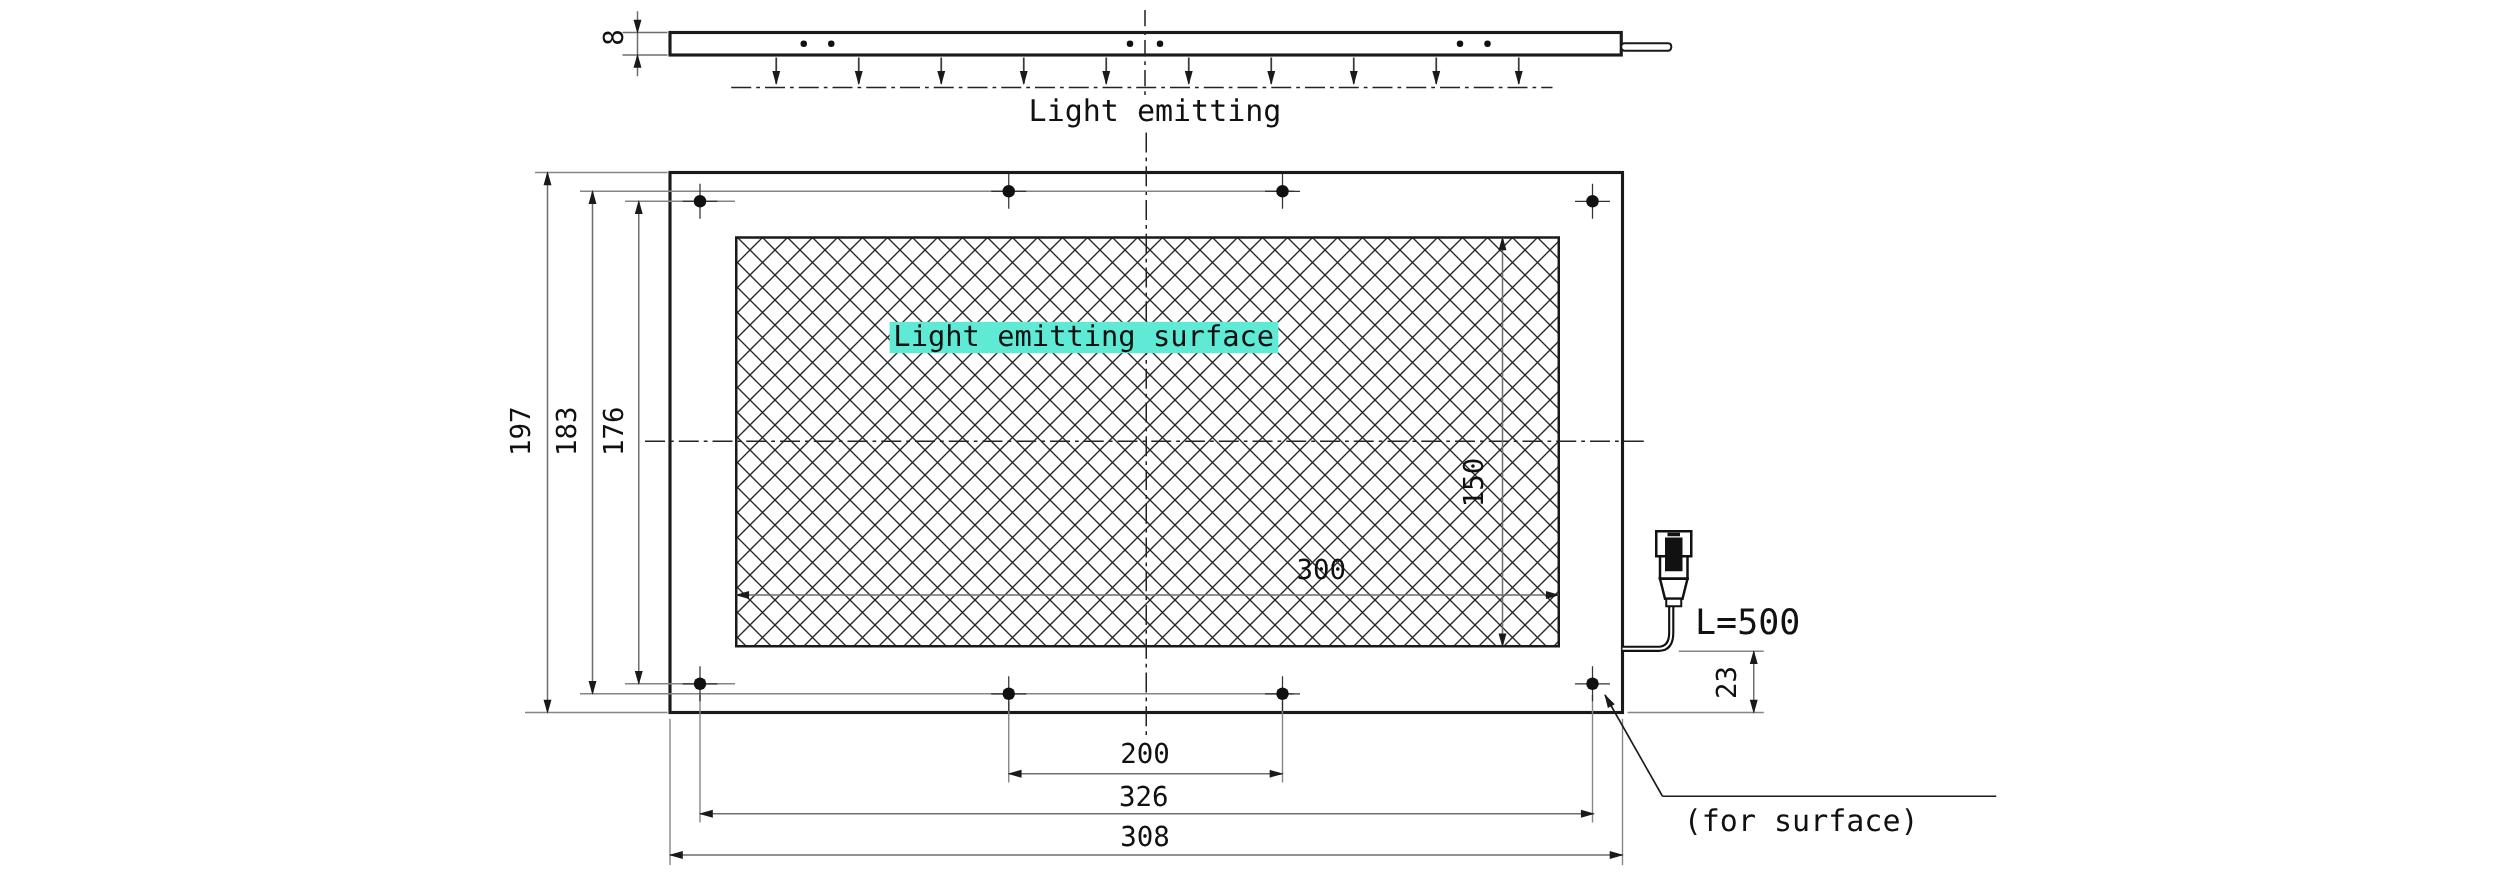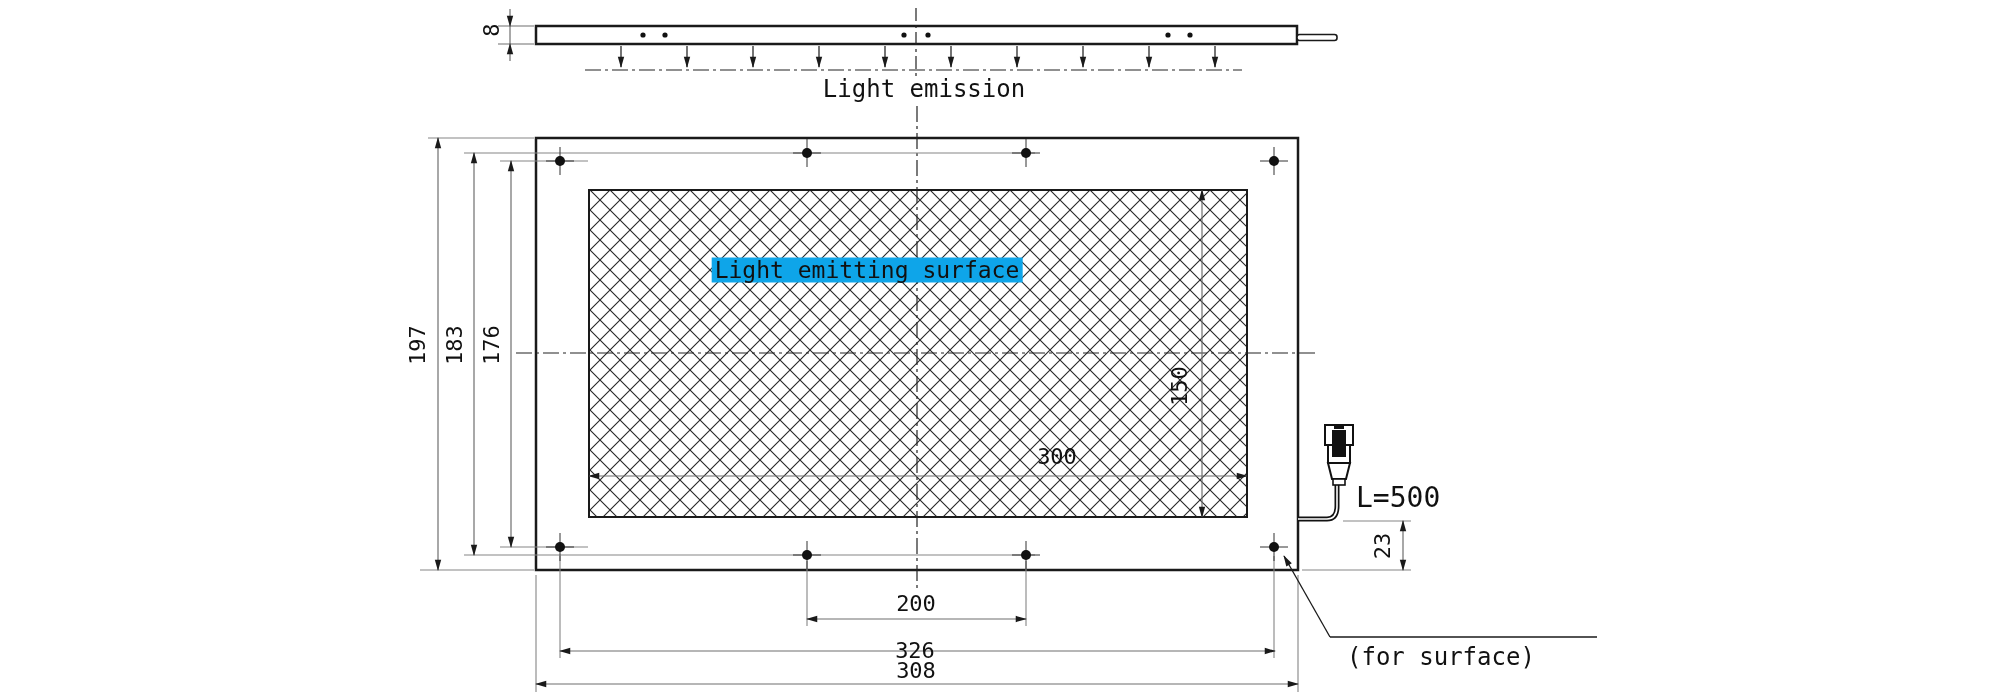--- a/index.html
+++ b/index.html
@@ -9,21 +9,21 @@
   }
   #linework{position:absolute;left:0;top:0;}
   .lbl{
     position:absolute;white-space:nowrap;color:#111;
     transform:translate(-50%,-50%);line-height:1;letter-spacing:0px;
   }
   .lbl.rot{transform:translate(-50%,-50%) rotate(-90deg);}
   .lbl.left{transform:translateY(-50%);}
   .dimtxt{font-size:22px;}
   .bigtxt{font-size:24px;}
-  .surftxt{font-size:23px;background:#0ea5e9;padding:1px 3px;}
+  .surftxt{font-size:23px;background:#5eead4;padding:1px 3px;}
   .cavtxt{font-size:28px;}
 </style>
 </head>
 <body>
 
 <div id="stage">
 
   <svg id="linework" width="2000" height="700" viewBox="0 0 2000 700">
     <defs>
       <pattern id="xh" width="20" height="20" patternUnits="userSpaceOnUse">
@@ -161,27 +161,27 @@
       </g>
 
       <g stroke="#1a1a1a" stroke-width="1.3">
         <line x1="1330" y1="637" x2="1284" y2="556" marker-end="url(#arrE)"></line>
         <line x1="1330" y1="637" x2="1597" y2="637"></line>
       </g>
     </g>
   </svg>
 
   <div class="lbl rot dimtxt" style="left:492px;top:30px;">8</div>
-  <div class="lbl bigtxt" style="left:924px;top:89px;">Light emission</div>
+  <div class="lbl bigtxt" style="left:924px;top:89px;">Light emitting</div>
   <div class="lbl surftxt" style="left:867px;top:270px;">Light emitting surface</div>
   <div class="lbl dimtxt" style="left:1057px;top:457px;">300</div>
   <div class="lbl rot dimtxt" style="left:1180px;top:386px;">150</div>
   <div class="lbl rot dimtxt" style="left:418px;top:345px;">197</div>
   <div class="lbl rot dimtxt" style="left:455px;top:345px;">183</div>
   <div class="lbl rot dimtxt" style="left:492px;top:345px;">176</div>
   <div class="lbl dimtxt" style="left:916px;top:604px;">200</div>
-  <div class="lbl dimtxt" style="left:915px;top:639px;margin-top:12px;">326</div>
+  <div class="lbl dimtxt" style="left:915px;top:639px;">326</div>
   <div class="lbl dimtxt" style="left:916px;top:671px;">308</div>
   <div class="lbl left cavtxt" style="left:1356px;top:498px;">L=500</div>
   <div class="lbl rot dimtxt" style="left:1383px;top:546px;">23</div>
   <div class="lbl left bigtxt" style="left:1347px;top:657px;">(for surface)</div>
 
 </div>
 
 </body></html>

